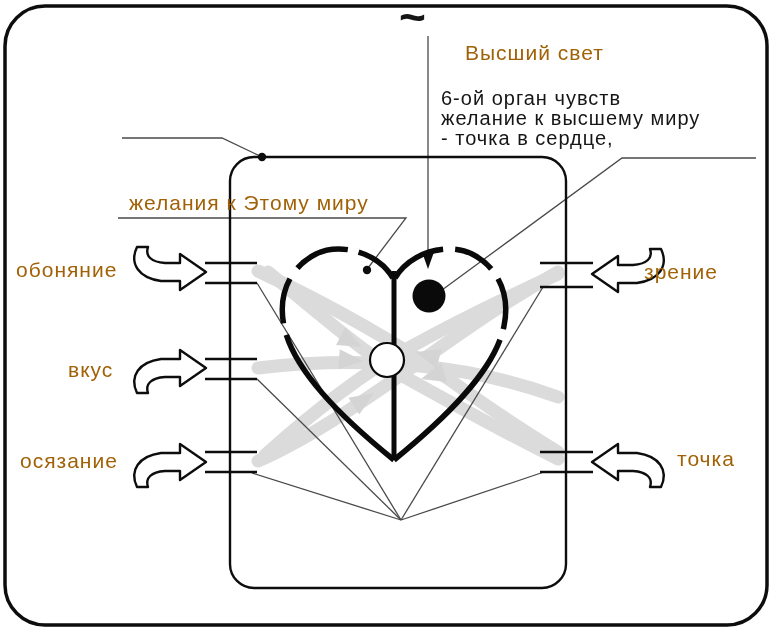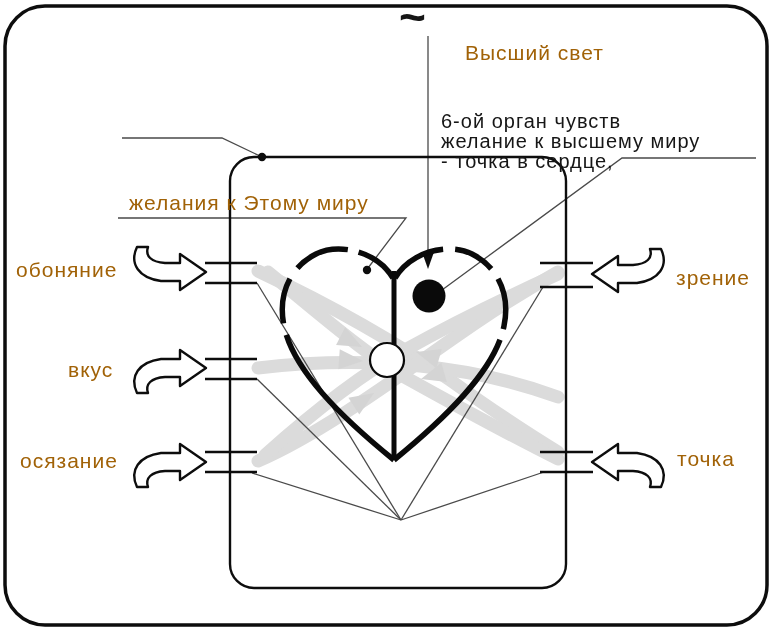--- a/index.html
+++ b/index.html
@@ -27,21 +27,20 @@
     line-height:40px;
     letter-spacing:0;
   }
   .note{
     position:absolute;
     left:441px;top:88px;
     font-size:20px;
     line-height:20px;
     letter-spacing:1px;
     white-space:nowrap;
-    margin-top:23px;
   }
   .five{
     position:absolute;
     left:297px;top:521px;
     width:200px;
     text-align:center;
     font-size:22px;
     line-height:28px;
     letter-spacing:1px;
   }
@@ -134,18 +133,18 @@
 
 
   <div class="label" style="left:16px;top:258px;">обоняние</div>
 
   <div class="label" style="left:129px;top:191px;">желания к Этому миру</div>
 
   <div class="label" style="left:68px;top:358px;">вкус</div>
 
   <div class="label" style="left:20px;top:449px;text-align:right;">осязание</div>
 
-  <div class="label" style="left:676px;top:260px;margin-top:6px;">зрение</div>
+  <div class="label" style="left:644px;top:260px;">зрение</div>
 
   <div class="label" style="left:677px;top:447px;">точка</div>
 
 
 </div>
 
 </body></html>

